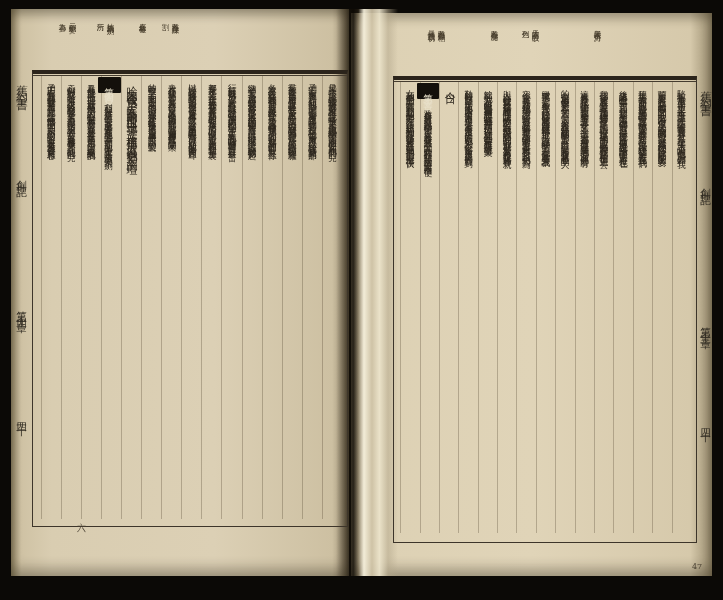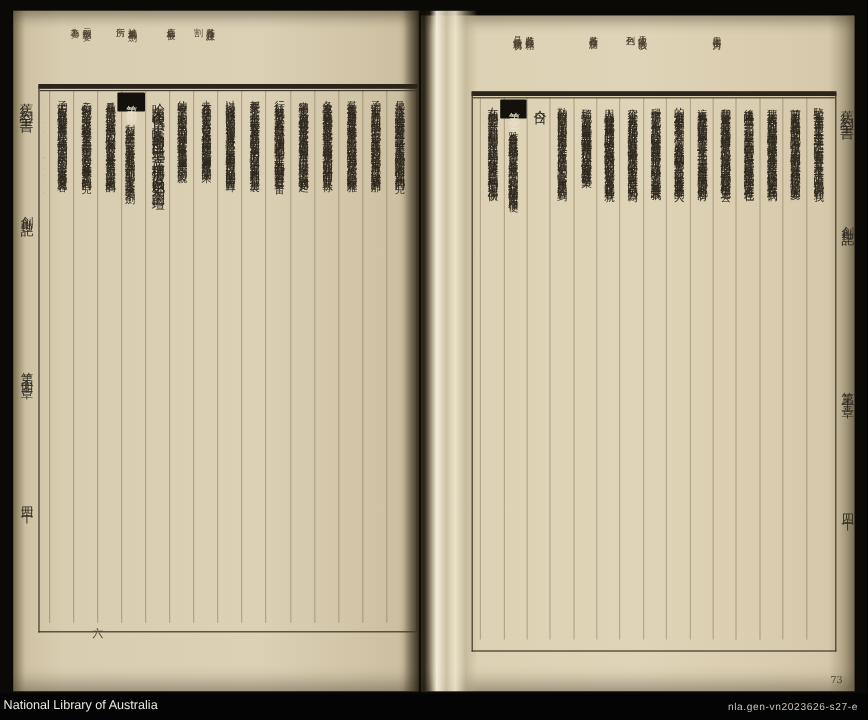--- a/index.html
+++ b/index.html
@@ -102,26 +102,22 @@
       <div class="col" style="font-size: 8.71256px; letter-spacing: 1.66px;">與人與神較量並都得勝雅各問說請將你的名告訴我他說何必問我的名他就在那裏為雅各祝福雅各就</div>
       <div class="col" style="font-size: 8.92px; letter-spacing: 1.7px;">給那地方起名叫毗努業勒<span class="note">毗努業勒譯卽面見神之義</span>意思說我雖與神見面仍得保全我的性命雅各經過毗努業</div>
       <div class="col" style="font-size: 8.32533px; letter-spacing: 1.59px;">勒的時候日頭剛出來他的大腿瘸了因為那人摸了雅各大腿跟上的筋以色列人不吃畜類大腿跟上的筋直到</div>
       <div class="col" style="font-size: 11px; letter-spacing: 2.6px;">今日</div>
       <div class="col" style="font-size: 8.41888px; letter-spacing: 1.6px;"><span class="chapter-box">第三十三章</span>雅各舉目觀看見以掃帶領四百人來雅各就將眾子分開交給利亞拉結並兩個使女叫兩個使</div>
       <div class="col" style="font-size: 8.71256px; letter-spacing: 1.66px;">女和他們的眾子在前頭利亞和他的眾子在後頭拉結和約瑟在儘後頭雅各自己走到他們前頭七次俯伏</div>
       <div class="col" style="font-size: 8.71256px; letter-spacing: 1.66px;">在地上緊近到他哥哥面前以掃迎著他跑來將他抱在懷裏抱著他的頭項與他親嘴二人哭泣以掃舉目看</div>
     </div>
 
   <div class="folio" style="left:77px;top:522px;font-size:9px;">六</div>
-  <div class="folio" style="left:692px;top:562px;font-size:8px;">73</div>
+  <div class="folio" style="left:692px;top:562px;font-size:8px;">47</div>
 
-  <div class="libbar">
-    <span class="lib-left">National Library of Australia</span>
-    <span class="lib-right">nla.gen-vn2023626-s27-e</span>
-  </div>
 
 <div class="ann" style="left: 592px; top: 24px;">
       <span class="ann-col">與天使角力</span>
     </div>
     <div class="ann" style="left: 520px; top: 24px;">
       <span class="ann-col">天使賜名以</span>
       <span class="ann-col">色列</span>
     </div>
     <div class="ann" style="left: 489px; top: 24px;">
       <span class="ann-col">雅各瘸腿</span>

